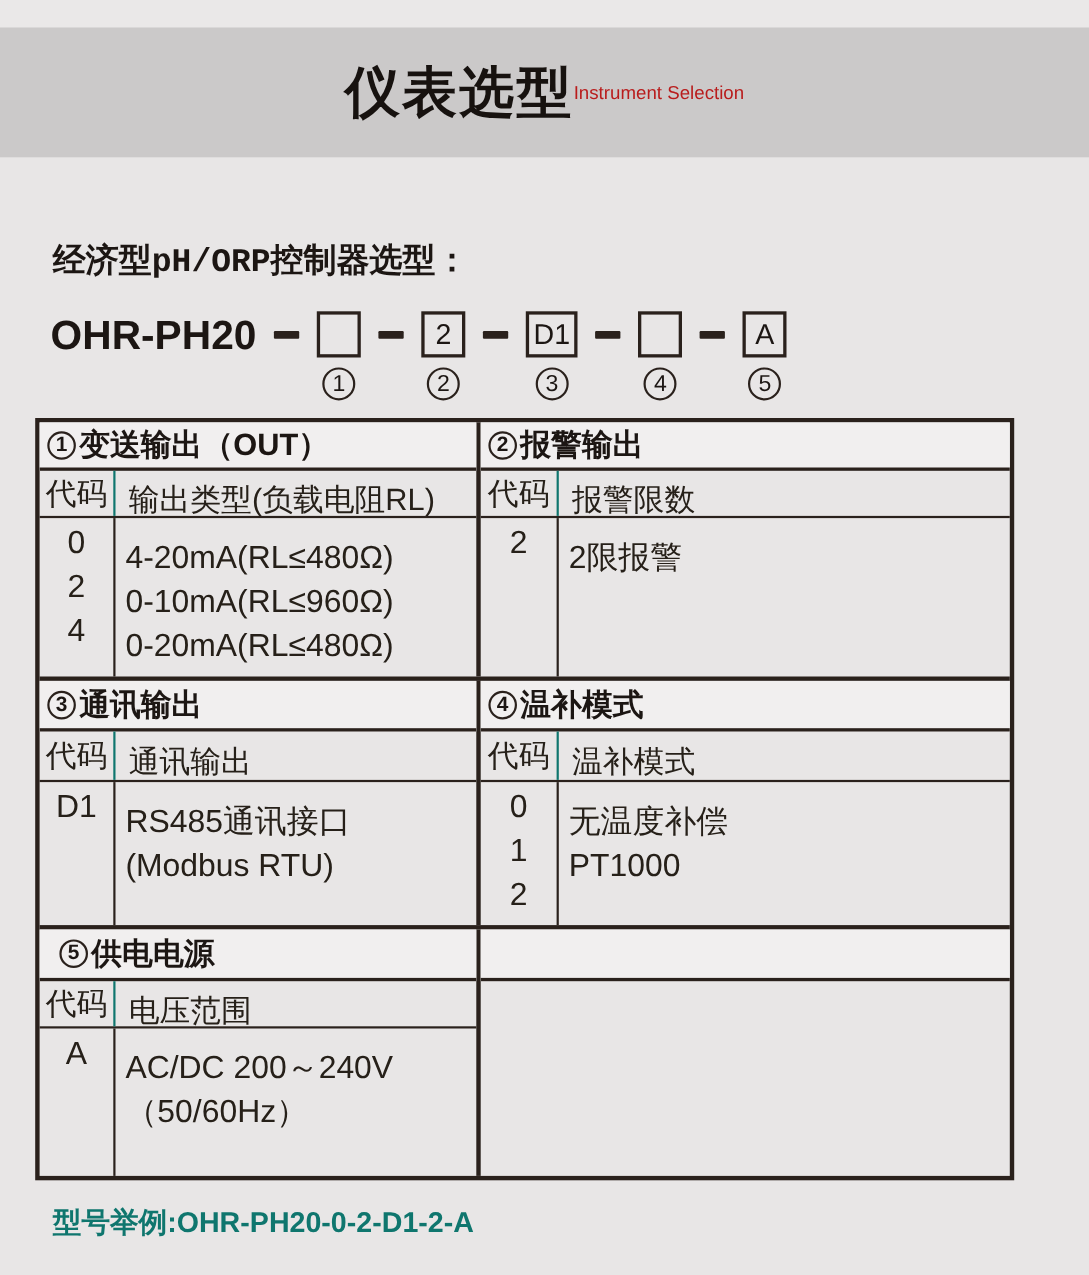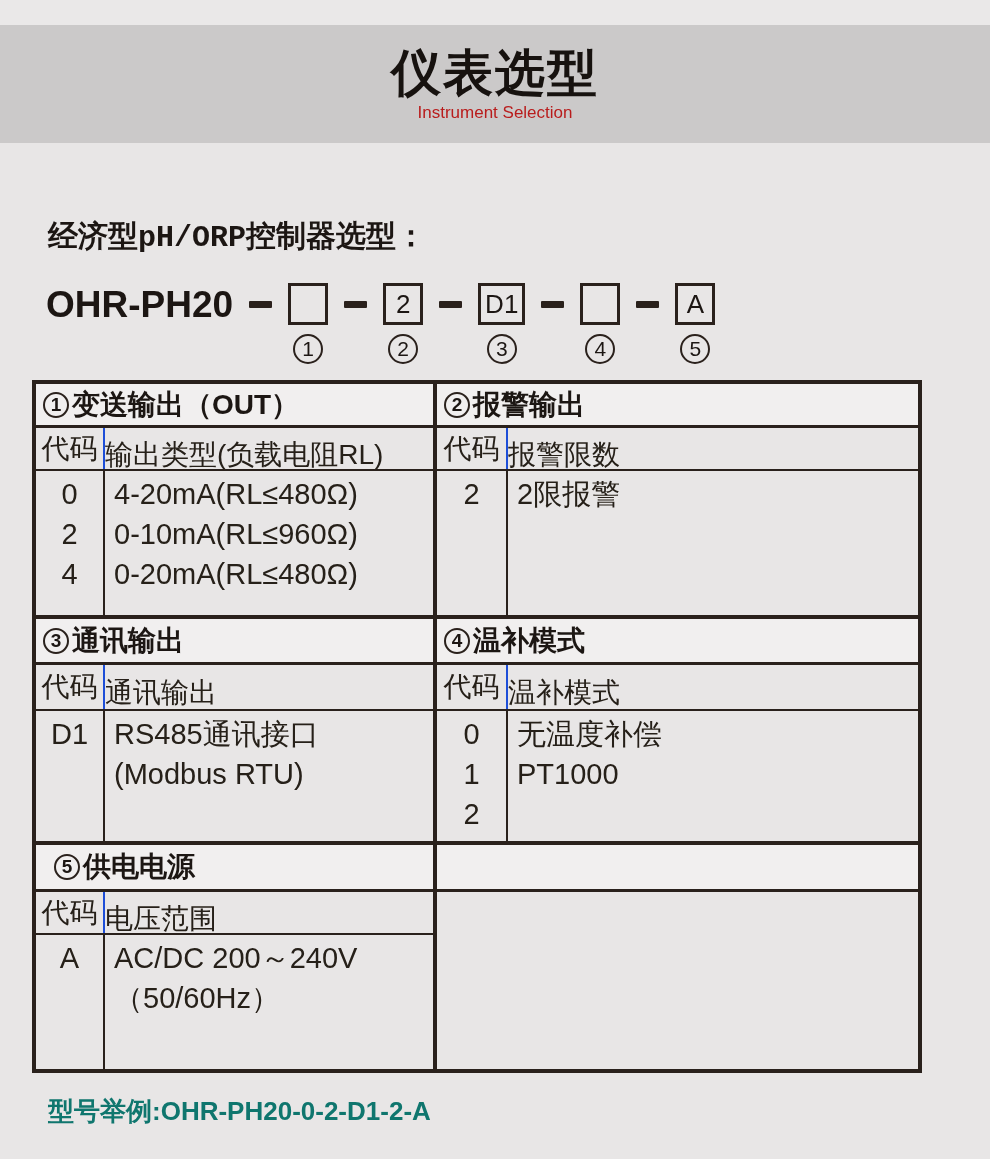--- a/index.html
+++ b/index.html
@@ -6,21 +6,21 @@
   html,body { width:990px; }
   body {
     position:relative; width:990px; height:1159px;
     background:#e8e6e6; overflow:hidden;
     font-family:"Liberation Sans","DejaVu Sans",sans-serif;
     color:#262019;
   }
   .top-strip { position:absolute; left:0; top:0; width:990px; height:25px; background:#eae8e8; }
   .band {
     position:absolute; left:0; top:25px; width:990px; height:118px; background:#cbc9c9;
-    display:flex; flex-direction:column; align-items:center; justify-content:center;
+    display:flex; flex-direction:row; align-items:center; justify-content:center;
   }
   .band-title { font-size:50px; font-weight:bold; color:#17120f; letter-spacing:2px; line-height:1.1; }
   .band-sub { font-size:17px; color:#b91c1c; margin-top:2px; }
 
   .page-title { position:absolute; left:48px; top:216px; font-size:30px; font-weight:bold; color:#1c1613;font-family:Liberation Mono, monospace; }
 
   .model-row { position:absolute; left:46px; top:283px; display:flex; align-items:flex-start; column-gap:16px; }
   .model-prefix { font-size:37px; font-weight:700; line-height:44px; color:#1c1613; letter-spacing:0px; }
   .dash { width:23px; height:7px; background:#2a211c; margin-top:18px; border-radius:1px; }
   .slot { display:flex; flex-direction:column; align-items:center; }
@@ -58,36 +58,36 @@
   }
   .secA .sec-h { height:44px; }
   .secB .sec-h { height:46px; }
   .secC .sec-h { height:47px; }
 
   .colhead { display:flex; border-bottom:2px solid #2a211c; font-size:28px; }
   .secA .colhead { height:43px; }
   .secB .colhead { height:46px; }
   .secC .colhead { height:43px; }
   .ch-code {
-    width:69px; border-right:2px solid #1d4ed8; flex:0 0 auto;
+    width:69px; border-right:2px solid #0f766e; flex:0 0 auto;
     display:flex; align-items:center; justify-content:center; white-space:nowrap;
   }
   .half-r .ch-code { width:71px; }
-  .ch-desc { flex:1; display:flex; align-items:center; padding-left:0; white-space:nowrap; overflow:hidden;margin-top:12px; }
+  .ch-desc { flex:1; display:flex; align-items:center; padding-left:12px; white-space:nowrap; overflow:hidden;margin-top:12px; }
 
   .tbody { display:flex; font-size:29px; }
   .secA .tbody { height:144px; }
   .secB .tbody { height:130px; }
   .secC .tbody { height:134px; }
   .b-codes {
     width:69px; border-right:2px solid #2a211c; flex:0 0 auto;
     text-align:center; padding-top:3px;
   }
   .half-r .b-codes { width:71px; }
-  .b-descs { flex:1; padding-left:9px; padding-top:3px; white-space:nowrap; overflow:hidden; }
+  .b-descs { flex:1; padding-left:9px; padding-top:16px; white-space:nowrap; overflow:hidden; }
   .bline { height:40px; line-height:40px; }
   .tbody.empty { flex:1; }
 
   .footer-text { position:absolute; left:48px; top:1094px; font-size:26px; font-weight:bold; color:#0f766e; }
 </style>
 </head>
 <body>
 
 <div class="top-strip"></div>
 

